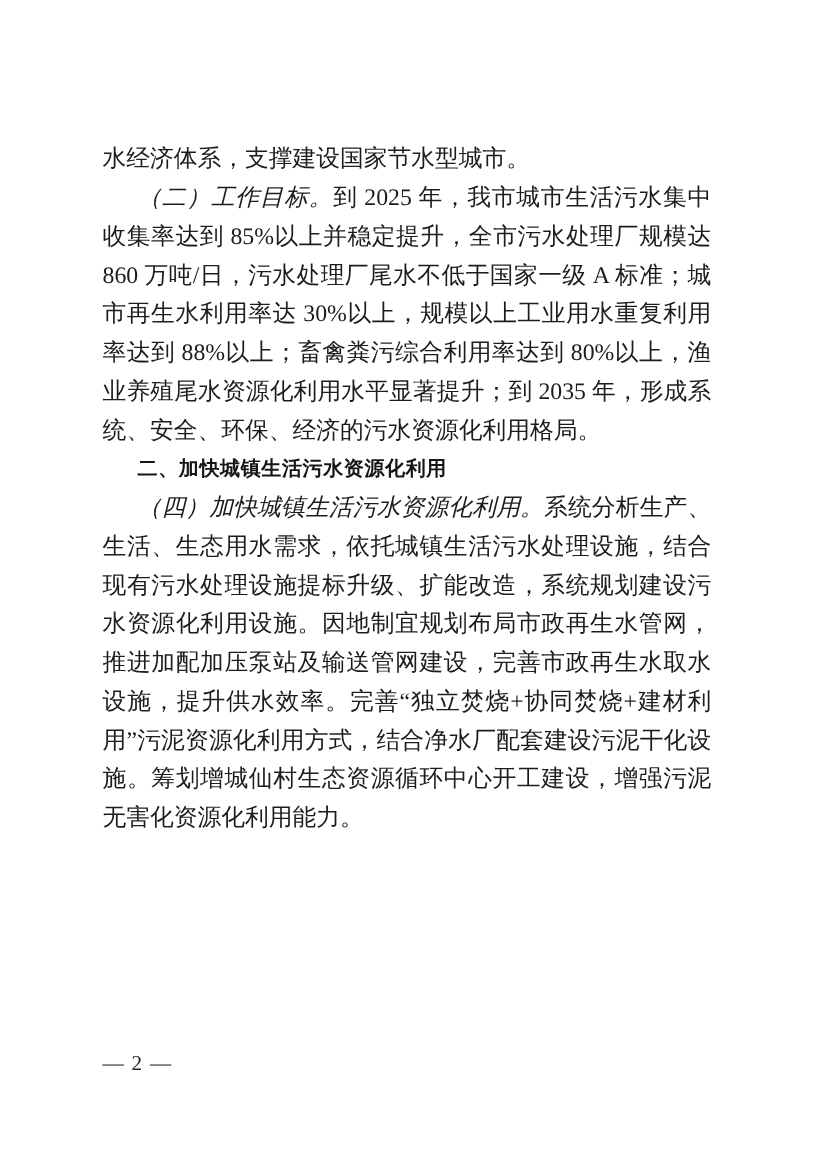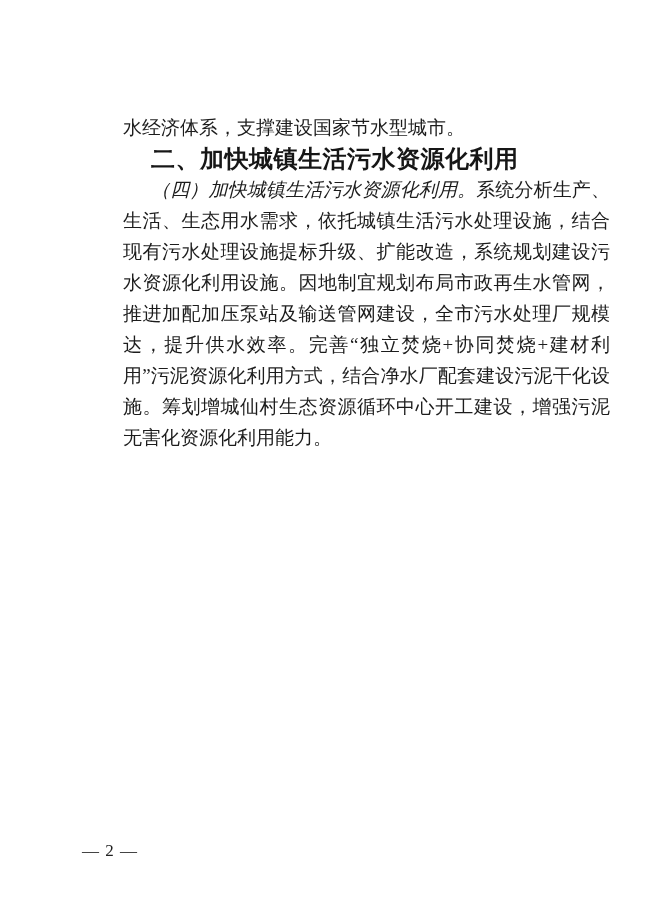--- a/index.html
+++ b/index.html
@@ -18,41 +18,40 @@
   }
   .doc-body {
     position: absolute;
     left: 82px;
     top: 112px;
     width: 487px;
     font-size: 19px;
     line-height: 31px;
     text-align: justify;
     text-align-last: left;
-    margin-left: 41px;
   }
   p.para {
     margin: 0;
     padding: 0;
     text-indent: 28px;
   }
   p.para.flush {
     text-indent: 0;
   }
   .seg-kaiti {
     font-style: italic;
   }
   .seg-song {
     font-style: normal;
   }
   h2.section-heading {
     margin: 0;
     padding: 0;
     text-indent: 28px;
-    font-size: 24px;
+    font-size: 16px;
     line-height: 31px;
     font-weight: bold;
     font-family: "Liberation Sans", "DejaVu Sans", sans-serif;
     letter-spacing: 0.5px;
     color: #161616;
   }
   .page-number {
     position: absolute;
     left: 82px;
     top: 840px;
@@ -64,23 +63,24 @@
 </style>
 </head>
 <body>
 
 <div class="sheet">
 
   <div class="doc-body">
 
     <p class="para flush"><span class="seg-song">水经济体系，支撑建设国家节水型城市。</span></p>
 
+    <p class="para"><span class="seg-kaiti">（二）工作目标。</span><span class="seg-song">到 2025 年，我市城市生活污水集中收集率达到 85%以上并稳定提升，全市污水处理厂规模达 860 万吨/日，污水处理厂尾水不低于国家一级 A 标准；城市再生水利用率达 30%以上，规模以上工业用水重复利用率达到 88%以上；畜禽粪污综合利用率达到 80%以上，渔业养殖尾水资源化利用水平显著提升；到 2035 年，形成系统、安全、环保、经济的污水资源化利用格局。</span></p>
 
     <h2 class="section-heading"><span>二、加快城镇生活污水资源化利用</span></h2>
 
 
-    <p class="para"><span class="seg-kaiti">（四）加快城镇生活污水资源化利用。</span><span class="seg-song">系统分析生产、生活、生态用水需求，依托城镇生活污水处理设施，结合现有污水处理设施提标升级、扩能改造，系统规划建设污水资源化利用设施。因地制宜规划布局市政再生水管网，推进加配加压泵站及输送管网建设，全市污水处理厂规模达，提升供水效率。完善“独立焚烧+协同焚烧+建材利用”污泥资源化利用方式，结合净水厂配套建设污泥干化设施。筹划增城仙村生态资源循环中心开工建设，增强污泥无害化资源化利用能力。</span></p>
+    <p class="para"><span class="seg-kaiti">（四）加快城镇生活污水资源化利用。</span><span class="seg-song">系统分析生产、生活、生态用水需求，依托城镇生活污水处理设施，结合现有污水处理设施提标升级、扩能改造，系统规划建设污水资源化利用设施。因地制宜规划布局市政再生水管网，推进加配加压泵站及输送管网建设，完善市政再生水取水设施，提升供水效率。完善“独立焚烧+协同焚烧+建材利用”污泥资源化利用方式，结合净水厂配套建设污泥干化设施。筹划增城仙村生态资源循环中心开工建设，增强污泥无害化资源化利用能力。</span></p>
 
   </div>
 
   <div class="page-number"><span>— 2 —</span></div>
 
 </div>
 
 </body></html>

